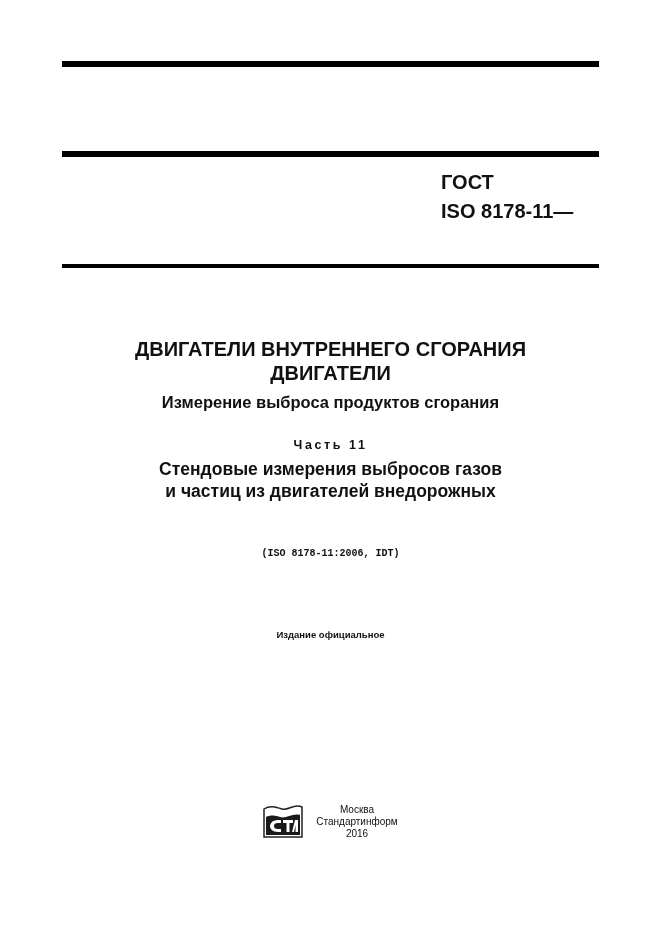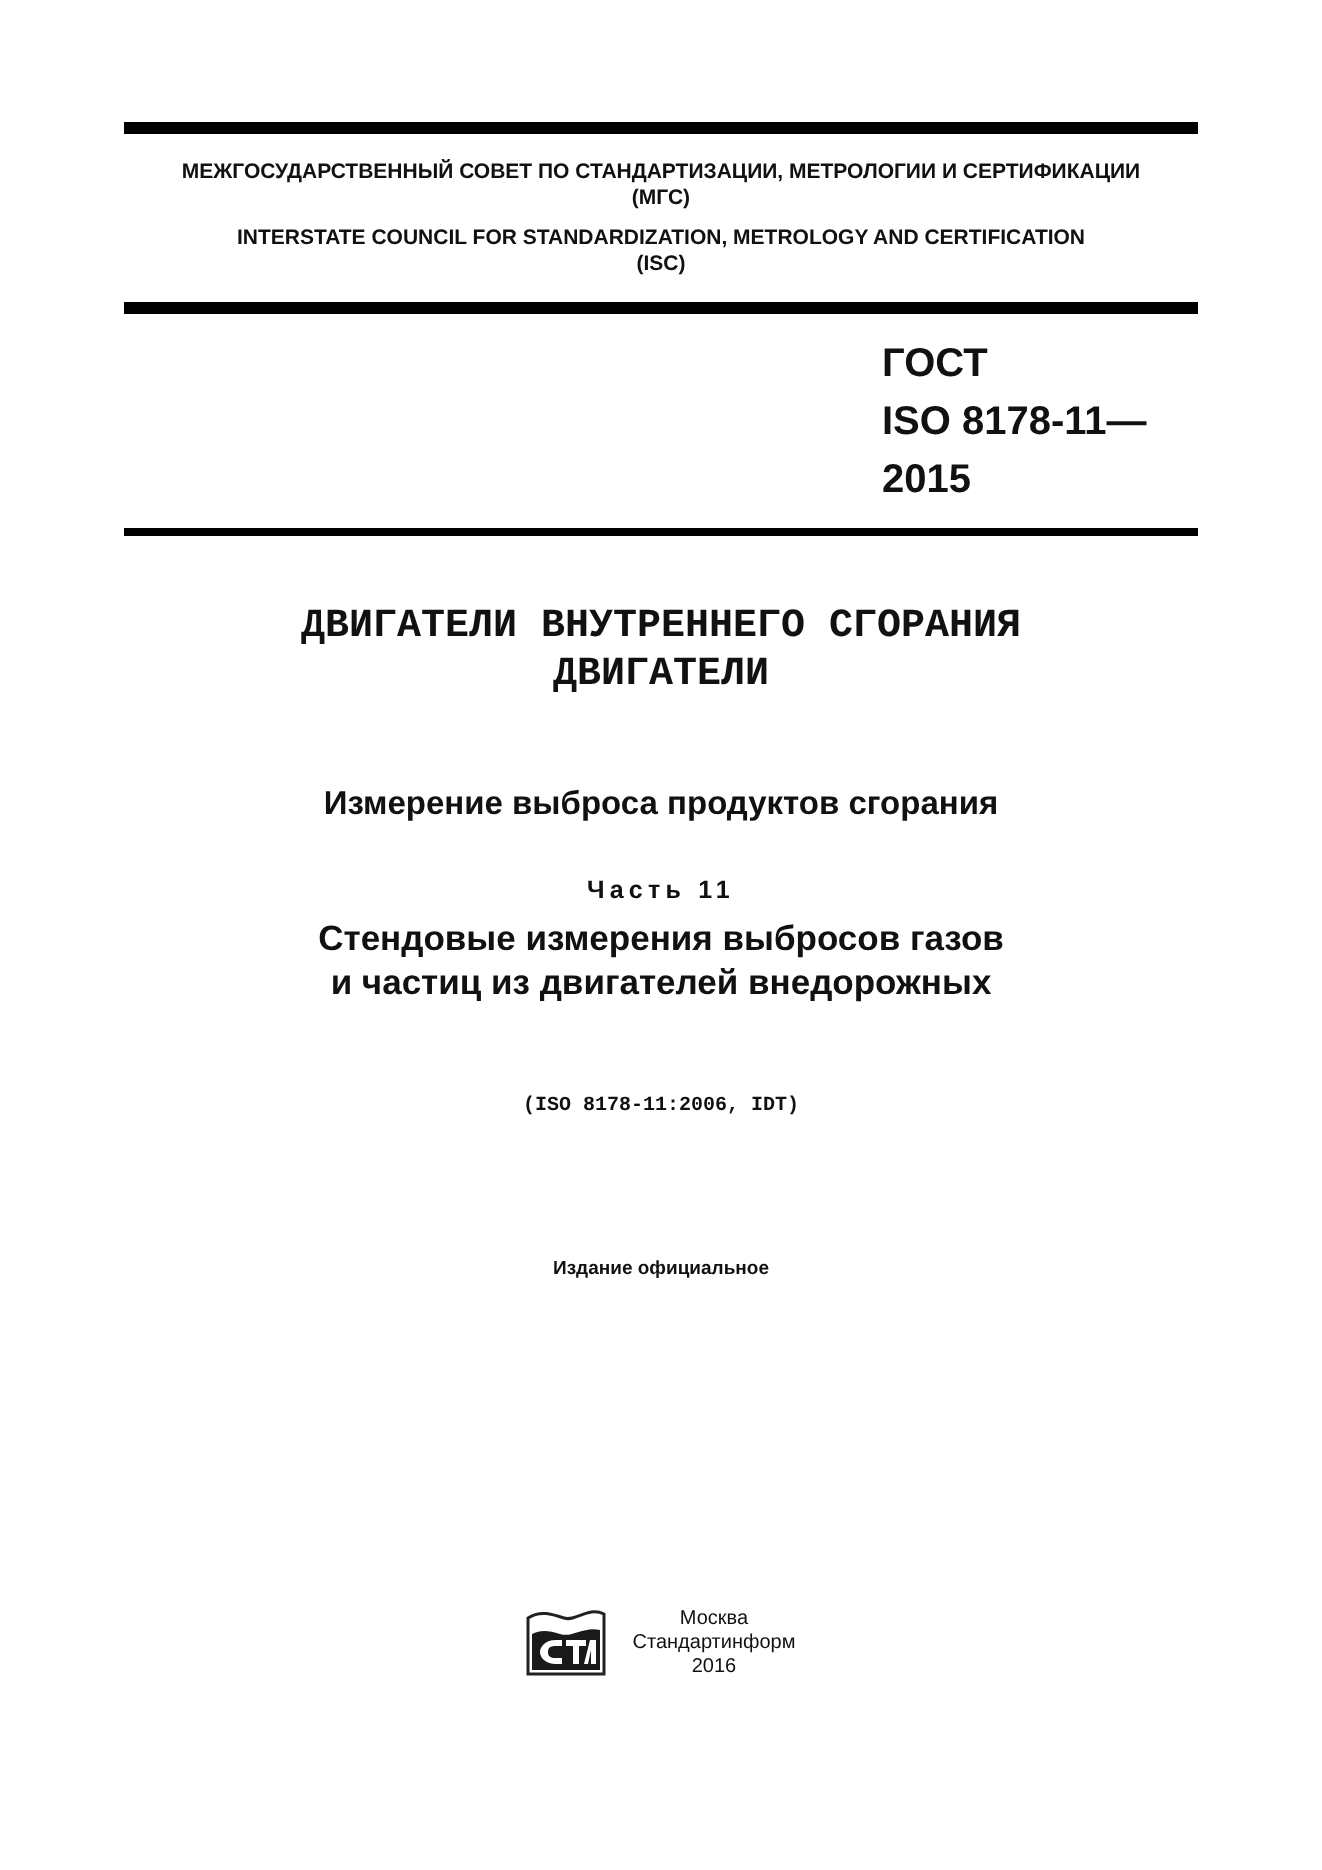--- a/index.html
+++ b/index.html
@@ -21,40 +21,32 @@
   .pub { position: absolute; left: 312px; top: 804px; width: 90px; text-align: center; font-weight: normal; font-size: 10px; line-height: 12px; }
   .logo { position: absolute; left: 262px; top: 803px; width: 42px; height: 36px; }
 </style>
 </head>
 <body>
 
 <div class="page">
 
   <div class="rule thick" style="top:61px;"></div>
 
-  <div class="center council" style="top:80px;">
-    <div>МЕЖГОСУДАРСТВЕННЫЙ СОВЕТ ПО СТАНДАРТИЗАЦИИ, МЕТРОЛОГИИ И СЕРТИФИКАЦИИ</div>
-    <div>(МГС)</div>
-    <div style="height:7px;"></div>
-    <div>INTERSTATE COUNCIL FOR STANDARDIZATION, METROLOGY AND CERTIFICATION</div>
-    <div>(ISC)</div>
-  </div>
 
   <div class="rule thick" style="top:151px;"></div>
 
 
   <div class="gost">
     <div>ГОСТ</div>
     <div>ISO 8178-11—</div>
-    <div>2015</div>
   </div>
 
   <div class="rule thin" style="top:264px;"></div>
 
-  <div class="center title1" style="top:302px;font-family:Liberation Mono, monospace;">
+  <div class="center title1" style="top:337px;">
     <div>ДВИГАТЕЛИ ВНУТРЕННЕГО СГОРАНИЯ</div>
     <div>ДВИГАТЕЛИ</div>
   </div>
 
   <div class="center title2" style="top:392px;">Измерение выброса продуктов сгорания</div>
 
   <div class="center part" style="top:438px;">Часть 11</div>
 
   <div class="center title3" style="top:458px;">
     <div>Стендовые измерения выбросов газов</div>

